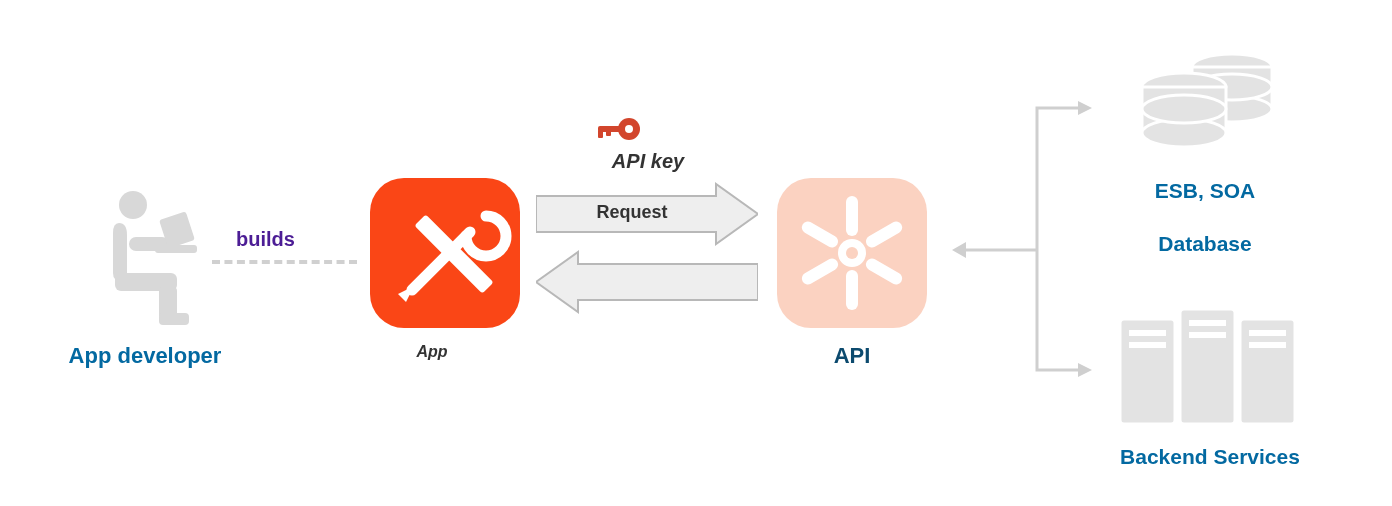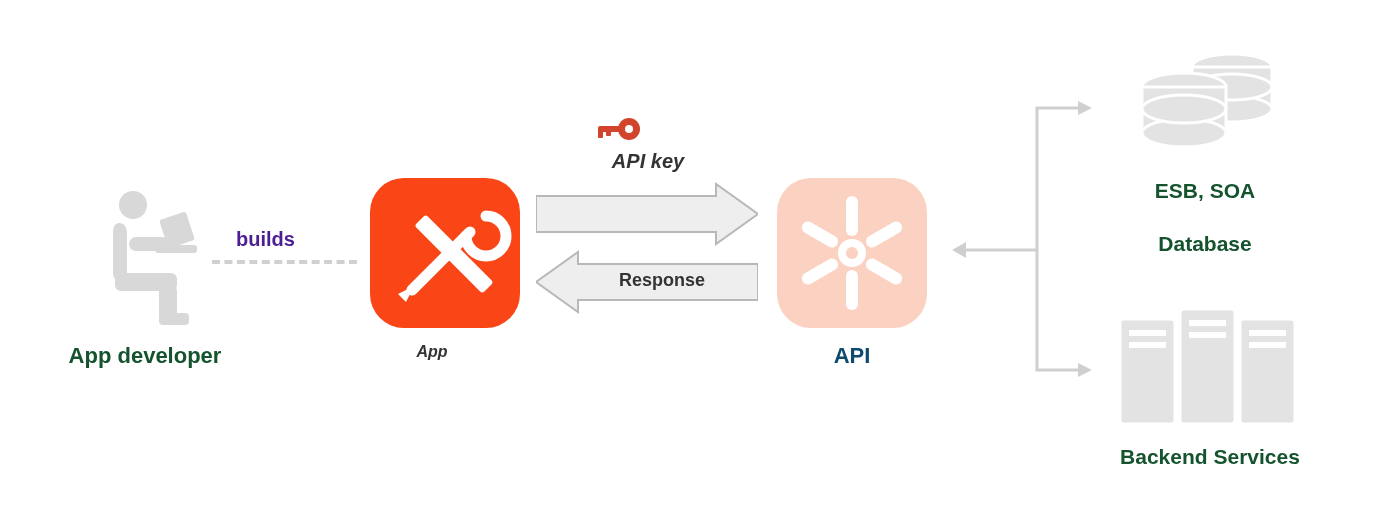--- a/index.html
+++ b/index.html
@@ -9,21 +9,21 @@
     height: 506px;
     font-family: Arial, Helvetica, sans-serif;
     background: #ffffff;
     position: relative;
   }
   .label {
     font-weight: 700;
     text-align: center;
     position: absolute;
   }
-  .faded-text { color: #14532d; }
+  .faded-text { color: #0369a1; }
   .dark-text  { color: #333333; }
   .api-text   { color: #0c4a6e; }
 
   
   .dev-icon {
     position: absolute;
     left: 85px;
     top: 187px;
     width: 120px;
     height: 140px;
@@ -188,27 +188,27 @@
       <rect x="10" y="15" width="5" height="6" rx="1"></rect>
     </g>
   </svg>
 </div>
 <div class="label dark-text" style="left:568px; top:150px; width:160px; font-size:20px;font-style:italic;">API key</div>
 
 <div class="req-arrow">
   <svg viewBox="0 0 222 64">
     <polygon points="0,14 180,14 180,2 222,32 180,62 180,50 0,50" fill="#eeeeee" stroke="#b8b8b8" stroke-width="2"></polygon>
   </svg>
+  <div class="arrow-text">Request</div>
 </div>
 
 <div class="resp-arrow">
   <svg viewBox="0 0 222 64">
     <polygon points="222,14 42,14 42,2 0,32 42,62 42,50 222,50" fill="#eeeeee" stroke="#b8b8b8" stroke-width="2"></polygon>
   </svg>
-  <div class="arrow-text">Response</div>
 </div>
 
 <div class="api-icon">
   <svg viewBox="0 0 150 150">
     <g fill="#ffffff">
       <circle cx="75" cy="75" r="14"></circle>
       <circle cx="75" cy="75" r="6" fill="#fbd2c1"></circle>
 
       <g>
         <rect x="69" y="18" width="12" height="40" rx="6"></rect>

